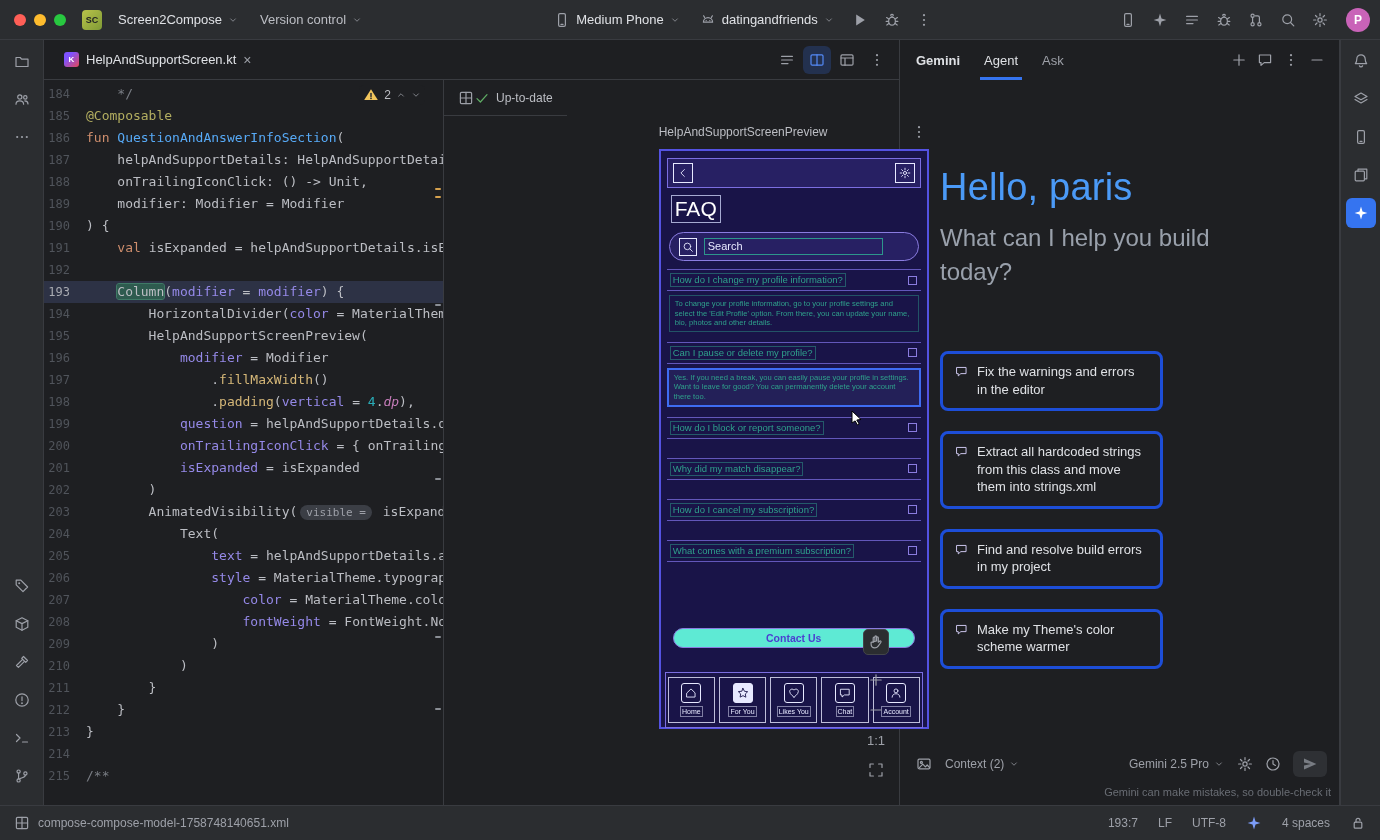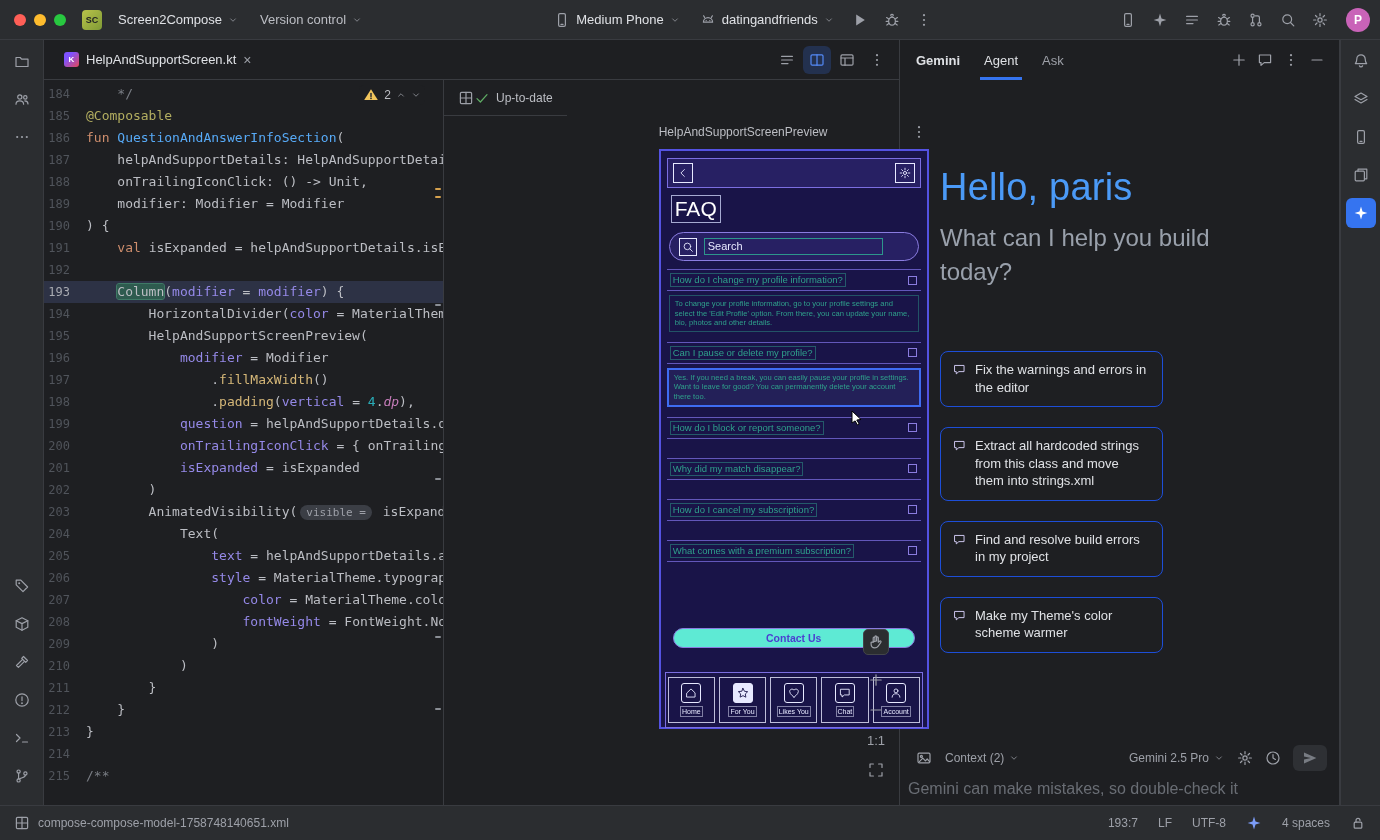--- a/index.html
+++ b/index.html
@@ -99,30 +99,30 @@
 .g-header{height:40px;flex:none;display:flex;align-items:stretch;padding:0 10px 0 16px}
 .g-title{font-weight:bold;color:#dfe1e5;display:flex;align-items:center;margin-right:20px}
 .g-tab{display:flex;align-items:center;padding:3px 4px 0;margin-right:16px;color:#9da0a8;border-bottom:3px solid transparent}
 .g-tab.active{color:#dfe1e5;border-bottom-color:#3574f0}
 .g-actions{margin-left:auto;display:flex;align-items:center;gap:2px}
 .g-actions .tbtn{width:24px;height:24px}
 .g-content{flex:1;padding:0 40px;overflow:hidden}
 .g-hello{margin-top:86px;font-size:38px;color:#4b9af7;letter-spacing:.2px}
 .g-sub{margin-top:12px;font-size:24px;line-height:34px;color:#99a0ab;width:300px}
 .g-cards{margin-top:62px;display:flex;flex-direction:column;gap:20px;width:223px}
-.g-card{border:1px solid #1d4ed8;border-radius:8px;padding:9px 12px 10px;display:flex;gap:9px;align-items:flex-start;font-size:13px;line-height:17.5px;color:#dfe1e5}
+.g-card{border:3px solid #1d4ed8;border-radius:8px;padding:9px 12px 10px;display:flex;gap:9px;align-items:flex-start;font-size:13px;line-height:17.5px;color:#dfe1e5}
 .g-card .gi{color:#cfc8f0;margin-top:2px;flex:none}
 .g-card .gi svg{width:13px;height:13px}
 .g-footer{flex:none;padding:8px 8px 4px}
 .g-input{border:1px solid #45474d;border-radius:8px;min-height:68px;padding:10px 12px;font-size:13px;line-height:17.5px;color:#84878e}
 .g-controls{display:flex;align-items:center;gap:4px;padding:7px 4px 0;color:#9da0a8;font-size:12px}
 .g-chip{display:flex;align-items:center;gap:5px;padding:3px 5px;border-radius:4px;white-space:nowrap}
 .flex1{flex:1}
 .g-send{width:34px;height:26px;border-radius:6px;background:#2e3034;display:flex;align-items:center;justify-content:center;color:#787c83;margin-left:4px}
-.g-disclaimer{text-align:left;font-size:16px;color:#696d74;padding:9px 0 3px}
+.g-disclaimer{text-align:right;font-size:11px;color:#696d74;padding:9px 0 3px}
 
 .statusbar{height:30px;flex:none;background:#2b2d30;border-top:1px solid #393b40;display:flex;align-items:center;padding:17px 14px;font-size:12px;color:#9da0a8;gap:8px}
 .sb-right{margin-left:auto;display:flex;align-items:center;gap:20px}
 </style>
 </head>
 <body>
 
 <div class="app">
 
   <header class="titlebar">

